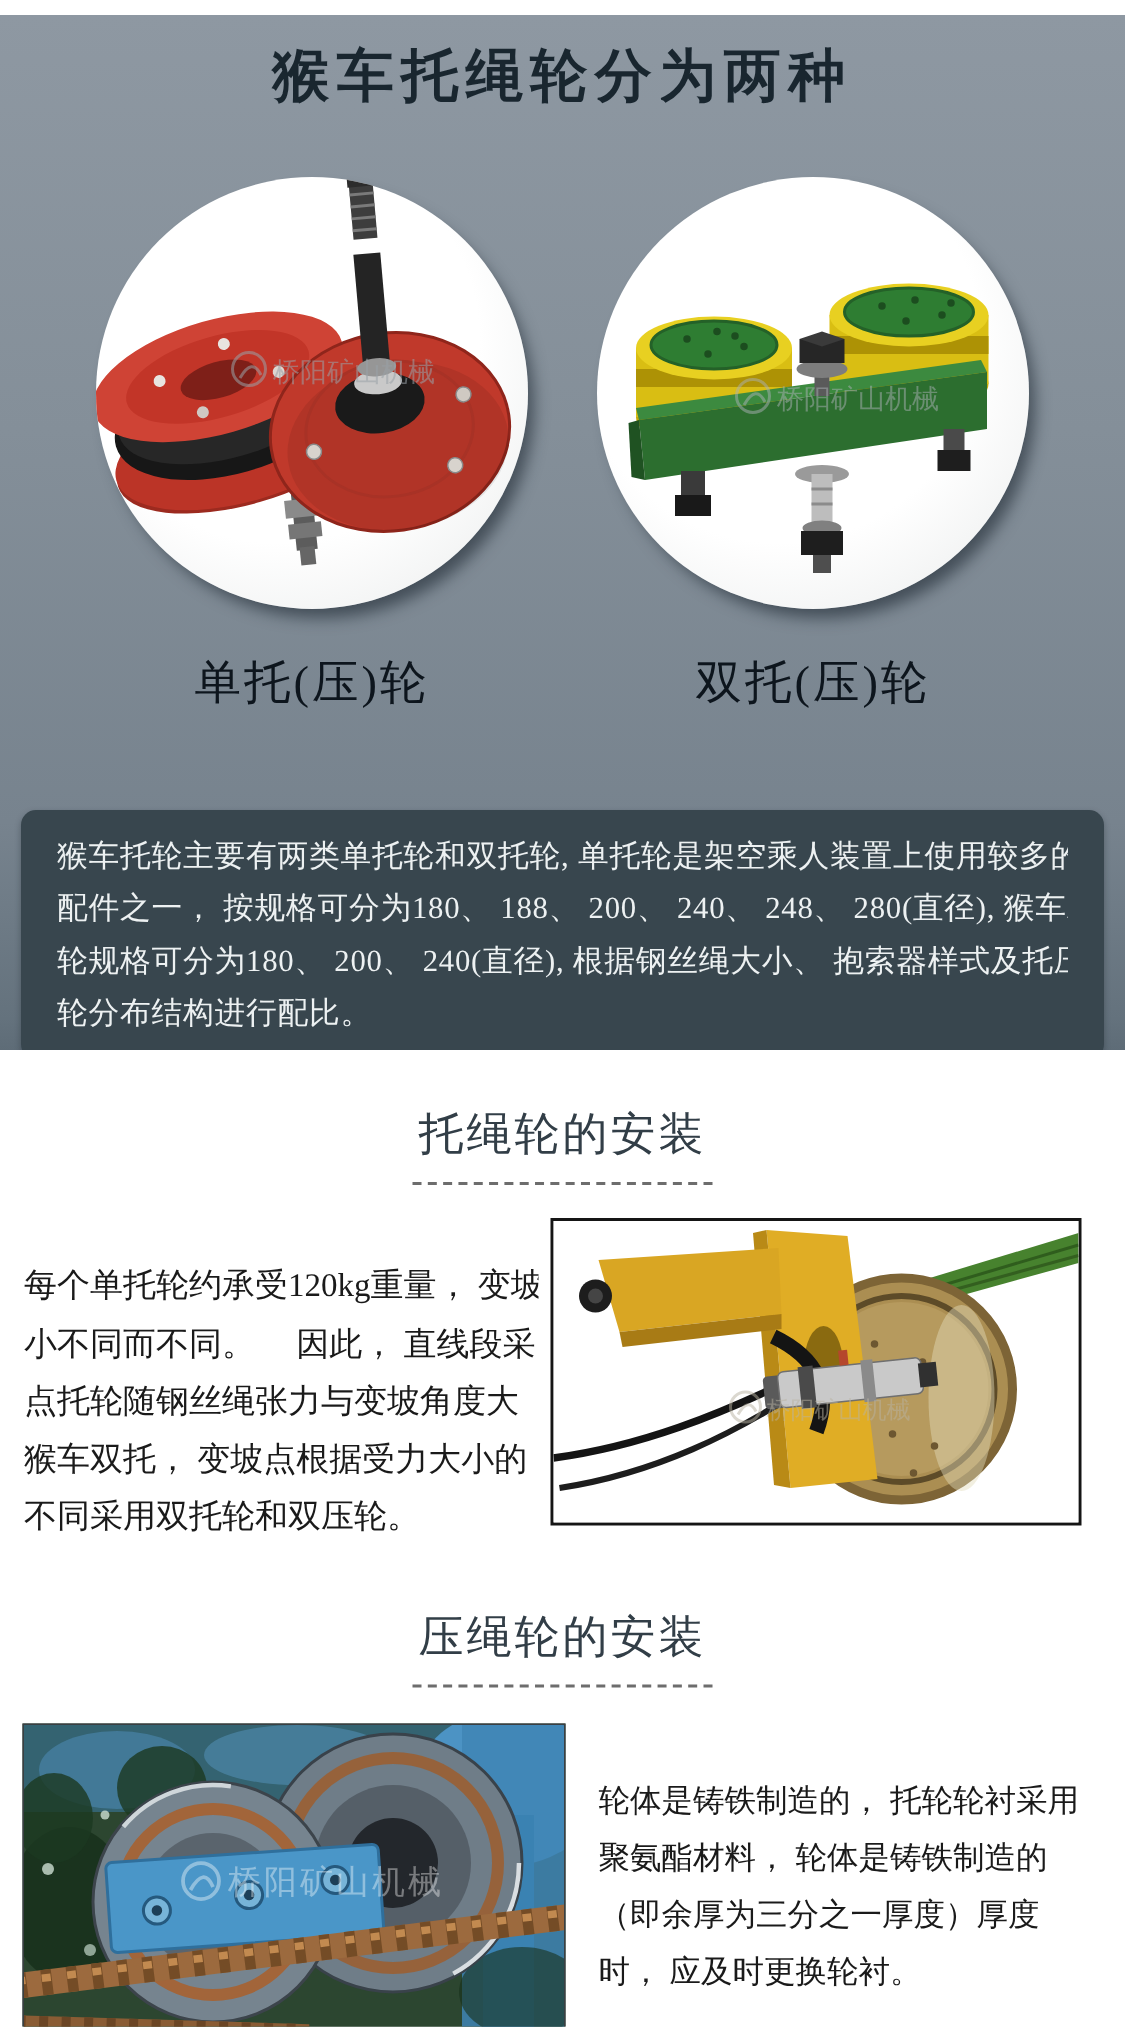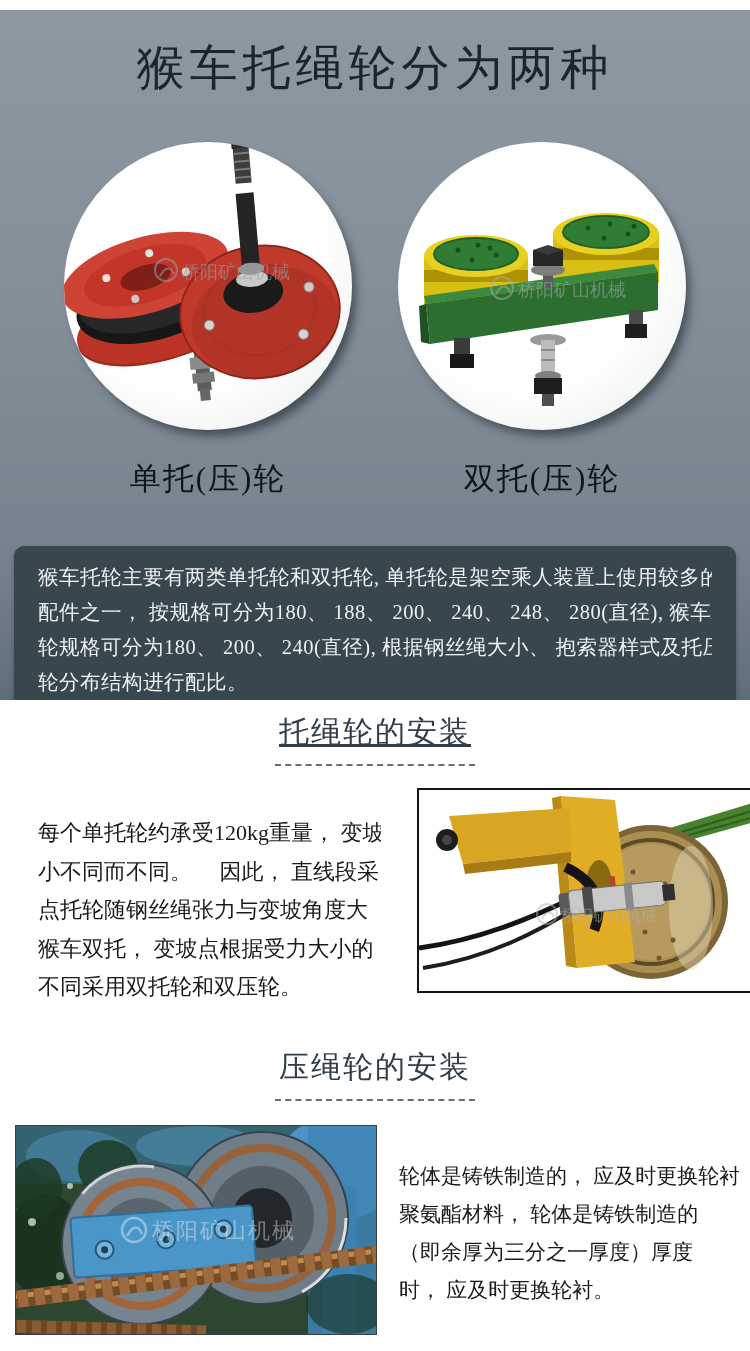--- a/index.html
+++ b/index.html
@@ -12,26 +12,26 @@
   .page { width: 750px; height: 1351px; position: relative; }
 
   
   .top-strip { height: 10px; background: #ffffff; }
   .hero {
     height: 690px;
     background: linear-gradient(180deg, #8e98a2 0%, #848f99 40%, #77838e 78%, #64727d 97%, #5e6c77 100%);
     overflow: hidden;
   }
   .hero-title {
-    margin-top: 26px;
+    margin-top: 15px;
     text-align: center;
-    font-size: 48px;
+    font-size: 38px;
     letter-spacing: 5px;
     color: #19262f;
-    font-weight: 400;
+    font-weight: 700;
   }
   .circles {
     margin-top: 42px;
     display: flex;
     justify-content: center;
     gap: 46px;
   }
   .circle-photo {
     width: 288px; height: 288px;
     border-radius: 50%;
@@ -47,21 +47,21 @@
     gap: 46px;
   }
   .wheel-label {
     width: 288px;
     text-align: center;
     font-size: 31px;
     letter-spacing: 2px;
     color: #0d151d;
   }
   .info-box {
-    margin: 46px 14px 0 14px;
+    margin: 64px 14px 0 14px;
     background: #38464e;
     border-radius: 10px;
     padding: 14px 24px 12px 24px;
     box-shadow: 0 2px 4px rgba(20,30,38,0.35);
   }
   .info-line {
     color: #edf1f2;
     font-size: 20.5px;
     line-height: 35px;
     letter-spacing: 0.5px;
@@ -73,25 +73,25 @@
   .section-heading {
     width: fit-content;
     margin: 0 auto;
     font-size: 30px;
     letter-spacing: 2px;
     color: #323e47;
     font-weight: 400;
     padding: 0 4px 11px 4px;
     border-bottom: 2px dashed #6d6d6d;
   }
-  .heading-1 { margin-top: 12px; text-decoration: underline; }
+  .heading-1 { margin-top: 36px; }
   .heading-2 { margin-top: 40px; }
 
   .row { display: flex; }
-  .row-1 { margin-top: 22px; padding-left: 38px; gap: 28px; }
+  .row-1 { margin-top: 22px; padding-left: 16px; }
   .row-2 { margin-top: 24px; padding-left: 15px; }
 
   .para { color: #1a1a1a; }
   .para-line { font-size: 22px; line-height: 38.5px; white-space: nowrap; overflow: hidden; }
   .para-1 { width: 343px; padding-top: 26px; }
   .para-2 { width: 340px; margin-left: 22px; padding-top: 32px; }
   .para-2 .para-line { font-size: 21px; line-height: 38px; }
 
   .photo-frame-1 {
     width: 354px; height: 205px;
@@ -366,20 +366,20 @@
 
         <path d="M-5,174 L 362,128" stroke="#9c6a3e" stroke-width="17" fill="none"></path>
         <path d="M-5,174 L 362,128" stroke="#744c26" stroke-width="17" stroke-dasharray="7 10" fill="none"></path>
         <path d="M-5,171 L 362,125" stroke="#c28a50" stroke-width="5" stroke-dasharray="6 11" fill="none"></path>
         <path d="M-5,200 L 190,206" stroke="#8a5c34" stroke-width="13" fill="none"></path>
         <path d="M-5,200 L 190,206" stroke="#6b4524" stroke-width="13" stroke-dasharray="6 9" fill="none"></path>
       </svg>
     </div>
 
     <div class="para para-2">
-      <div class="para-line">轮体是铸铁制造的， 应及时更换轮衬</div>
+      <div class="para-line">轮体是铸铁制造的， 托轮轮衬采用</div>
       <div class="para-line">聚氨酯材料， 轮体是铸铁制造的</div>
       <div class="para-line">（即余厚为三分之一厚度）厚度</div>
       <div class="para-line">时， 应及时更换轮衬。</div>
     </div>
   </div>
 
 </div>
 
 </body></html>

